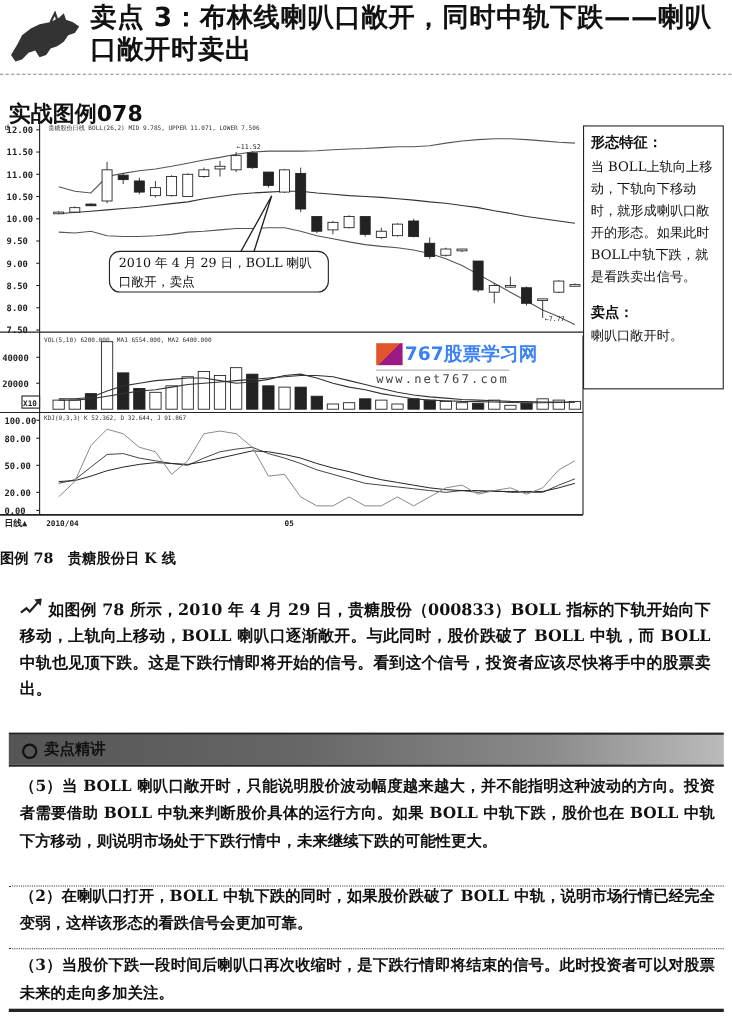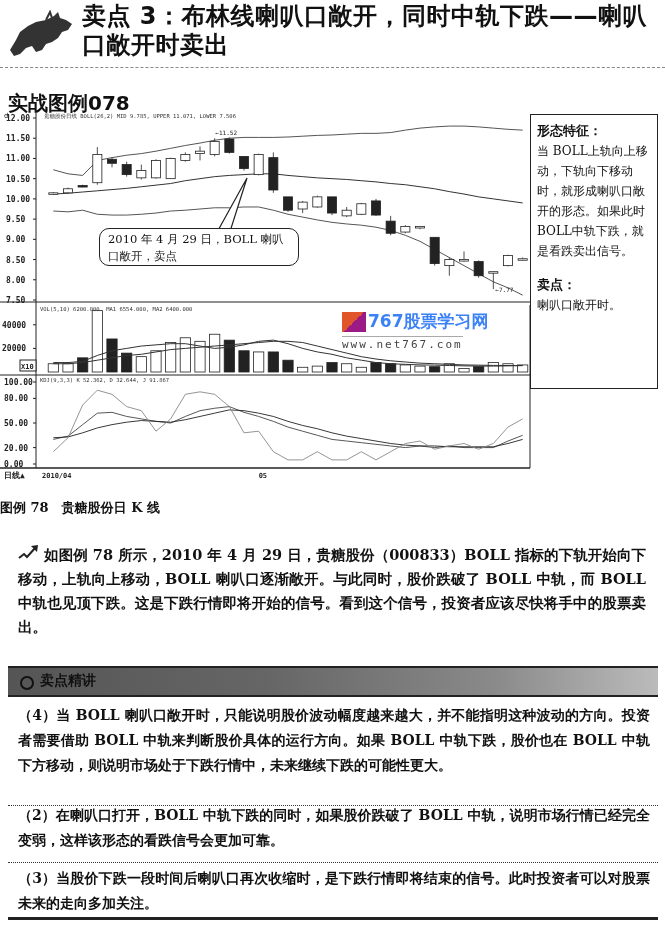--- a/index.html
+++ b/index.html
@@ -3,21 +3,21 @@
 <meta charset="utf-8">
 <style>
   html,body{margin:0;padding:0;background:#fff;}
   body{width:665px;height:935px;position:relative;overflow:hidden;font-family:"DejaVu Sans","Liberation Sans",sans-serif;color:#111;}
   .title-wrap{position:absolute;left:0;top:0;width:665px;height:60px;}
   .bull{position:absolute;left:6px;top:10px;width:70px;height:48px;}
   .title{position:absolute;left:82px;top:2px;width:580px;font-size:24px;line-height:29px;font-weight:bold;letter-spacing:0.5px;color:#111;font-family:"DejaVu Sans",sans-serif;}
   .title-rule{position:absolute;left:0;top:67px;width:665px;border-top:1px dashed #888;}
   .fig-label{position:absolute;left:8px;top:90px;font-size:20px;font-weight:bold;font-family:"DejaVu Sans",sans-serif;}
   .chart{position:absolute;left:0;top:110px;width:540px;height:380px;}
-  .side-box{position:absolute;left:530px;top:114px;width:128px;height:275px;border:1px solid #222;background:#fff;box-sizing:border-box;padding:6px 6px;font-size:12px;line-height:20px;font-family:"DejaVu Serif",serif;}
+  .side-box{position:absolute;left:530px;top:114px;width:128px;height:240px;border:1px solid #222;background:#fff;box-sizing:border-box;padding:6px 6px;font-size:12px;line-height:20px;font-family:"DejaVu Serif",serif;}
   .side-box .h{font-weight:bold;font-family:"DejaVu Sans",sans-serif;font-size:13px;}
   .side-box .gap{height:14px;}
   .callout{position:absolute;left:99px;top:228px;width:200px;height:38px;border:1.5px solid #222;border-radius:10px;background:#fff;font-family:"DejaVu Serif",serif;font-size:11.5px;line-height:17px;padding:2px 8px;box-sizing:border-box;}
   .watermark{position:absolute;left:342px;top:312px;width:150px;height:40px;}
   .wm-logo{position:absolute;left:0;top:0;width:24px;height:20px;background:linear-gradient(135deg,#e0552a 50%,#9b1a86 50%);}
   .wm-text{position:absolute;left:26px;top:-2px;font-size:17px;font-weight:bold;color:#3b82f6;font-family:"DejaVu Sans",sans-serif;white-space:nowrap;}
   .wm-url{position:absolute;left:0;top:24px;font-size:11px;letter-spacing:2px;color:#444;font-family:"DejaVu Sans Mono",monospace;white-space:nowrap;border-top:1px solid #aaa;padding-top:1px;}
   .caption{position:absolute;left:0;top:499px;width:665px;text-align:left;font-size:13px;font-weight:bold;font-family:"DejaVu Serif",serif;}
   .para{position:absolute;left:18px;top:543px;width:628px;font-size:14.5px;line-height:24px;font-weight:bold;font-family:"DejaVu Serif",serif;text-align:justify;}
   .para .arrow{display:inline-block;width:26px;}
@@ -227,18 +227,18 @@
         <path d="M1 14 L6 10 L9 13 L18 3" stroke="#222" stroke-width="2" fill="none"></path>
         <path d="M13 2 L20 1 L19 8 Z" fill="#222"></path>
       </svg></span><span>如图例 78 所示，2010 年 4 月 29 日，贵糖股份（000833）BOLL 指标的下轨开始向下移动，上轨向上移动，BOLL 喇叭口逐渐敞开。与此同时，股价跌破了 BOLL 中轨，而 BOLL 中轨也见顶下跌。这是下跌行情即将开始的信号。看到这个信号，投资者应该尽快将手中的股票卖出。</span>
 </div>
 
 <div class="sect-bar">
   <span class="circ"></span>
   <span class="lbl">卖点精讲</span>
 </div>
 
-<div class="item" style="top:703px;">（4）当 BOLL 喇叭口敞开时，只能说明股价波动幅度越来越大，并不能指明这种波动的方向。投资者需要借助 BOLL 中轨来判断股价具体的运行方向。如果 BOLL 中轨下跌，股价也在 BOLL 中轨下方移动，则说明市场处于下跌行情中，未来继续下跌的可能性更大。</div>
+<div class="item" style="top:703px;">（5）当 BOLL 喇叭口敞开时，只能说明股价波动幅度越来越大，并不能指明这种波动的方向。投资者需要借助 BOLL 中轨来判断股价具体的运行方向。如果 BOLL 中轨下跌，股价也在 BOLL 中轨下方移动，则说明市场处于下跌行情中，未来继续下跌的可能性更大。</div>
 <div class="dash-rule" style="top:805px;"></div>
 <div class="item" style="top:803px;">（2）在喇叭口打开，BOLL 中轨下跌的同时，如果股价跌破了 BOLL 中轨，说明市场行情已经完全变弱，这样该形态的看跌信号会更加可靠。</div>
 <div class="dash-rule" style="top:862px;"></div>
 <div class="item" style="top:866px;">（3）当股价下跌一段时间后喇叭口再次收缩时，是下跌行情即将结束的信号。此时投资者可以对股票未来的走向多加关注。</div>
 <div class="bottom-rule"></div>
 
 </body></html>

